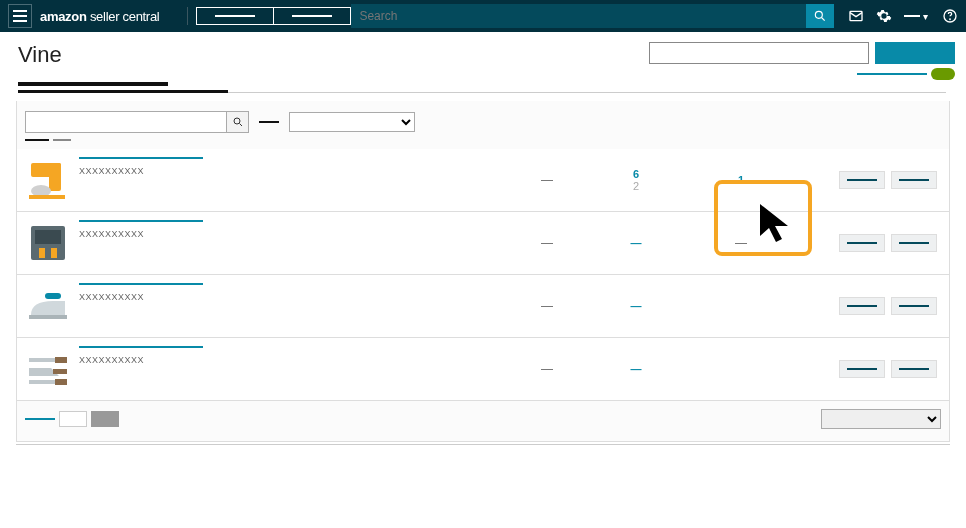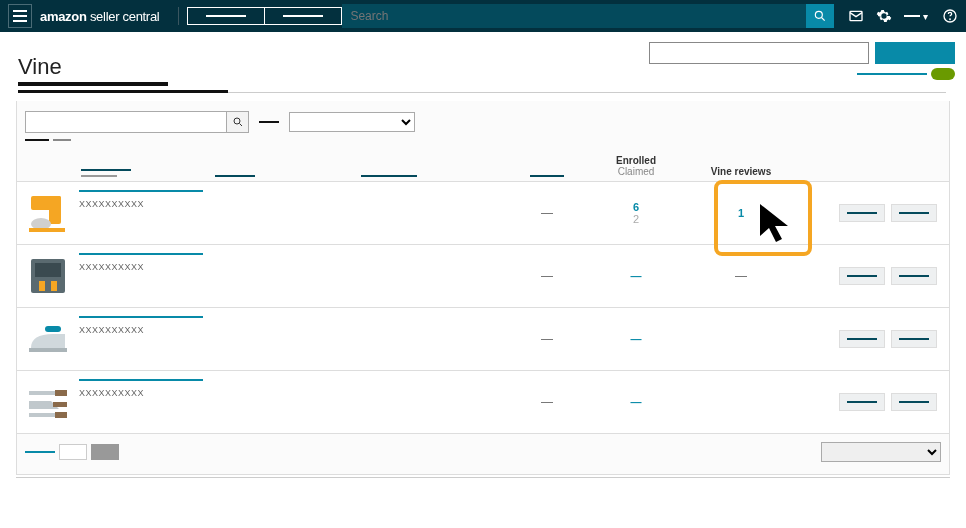--- a/index.html
+++ b/index.html
@@ -2,35 +2,35 @@
 <html><head>
 <meta charset="utf-8">
 <style>
   * { box-sizing: border-box; margin: 0; padding: 0; }
   body { font-family: Arial, Helvetica, sans-serif; font-size: 12px; width: 966px; height: 528px; background: #fff; color: #111; overflow: hidden; }
   
   
   .topbar { background: #03303e; color: #fff; height: 32px; display: flex; align-items: center; padding: 0 8px; }
   .hamburger { width: 24px; height: 24px; border: 1px solid #4a6b76; display: flex; flex-direction: column; justify-content: center; align-items: center; gap: 3px; margin-right: 8px; cursor: pointer; }
   .hamburger span { width: 14px; height: 2px; background: #fff; }
-  .brand { font-size: 13px; font-weight: 700; letter-spacing: -0.3px; margin-right: 11px; }
+  .brand { font-size: 13px; font-weight: 700; letter-spacing: -0.3px; margin-right: 20px; }
   .brand .thin { font-weight: 400; }
   .brand-sep { width: 1px; height: 18px; background: #3a5660; margin: 0 8px; }
   .store-toggle { border: 1px solid #fff; height: 18px; display: flex; align-items: center; font-size: 9px; }
   .store-toggle .seg { padding: 0 18px; height: 100%; display: flex; align-items: center; }
   .store-toggle .sep { width: 1px; height: 100%; background: #fff; }
   .searchbar { flex: 1; display: flex; height: 24px; }
   .search-input { flex: 1; background: #044a5c; border: none; color: #fff; padding: 0 8px; font-size: 12px; }
   .search-btn { width: 28px; background: #088aa8; border: none; color: #fff; display: flex; align-items: center; justify-content: center; cursor: pointer; }
   .top-icons { display: flex; align-items: center; gap: 12px; margin-left: 14px; }
   .top-icons .ico { width: 16px; height: 16px; color: #fff; cursor: pointer; }
   .top-icons .lang { font-size: 10px; letter-spacing: 2px; }
 
   
-  .page-head { display: flex; align-items: flex-end; padding: 10px 11px 2px 18px; gap: 8px; }
+  .page-head { display: flex; align-items: flex-start; padding: 10px 11px 2px 18px; gap: 8px; }
   .page-title { font-size: 22px; color: #222; font-weight: 400; }
   .head-right { margin-left: auto; display: flex; flex-direction: column; align-items: flex-end; gap: 4px; }
   .head-search { display: flex; align-items: center; gap: 6px; }
   .head-search input { width: 220px; height: 22px; border: 1px solid #888; padding: 0 4px; }
   .enroll-btn { height: 22px; width: 80px; background: #088aa8; border: none; color: #fff; font-size: 9px; cursor: pointer; }
   .badge-row { display: flex; align-items: center; gap: 4px; }
   .teal-line { width: 70px; height: 2px; background: #088aa8; }
   .badge { width: 24px; height: 12px; border-radius: 7px; background: #6a9a00; }
   
   .sub-head { padding: 0 18px 8px 18px; }
@@ -183,41 +183,20 @@
       </div>
     </div>
     <span class="filter-label"></span>
     <select class="filter-select"><option></option></select>
   </div>
   <div class="filter-sub">
       <span class="s1"></span>
       <span class="s2"></span>
     </div>
 
-  <div class="tbl-head">
-    <div class="col-prod">
-        <span class="hd-line" style="width:50px"></span>
-        <span class="hd-line gray" style="width:36px;margin-top:4px"></span>
-      </div>
-    <div class="col-sku">
-        <span class="hd-line" style="width:40px"></span>
-      </div>
-    <div class="col-enrollfee">
-        <span class="hd-line" style="width:56px"></span>
-      </div>
-    <div class="col-date">
-        <span class="hd-line" style="width:34px;margin:0 auto;"></span>
-      </div>
-    <div class="col-enrolled">
-      <span>Enrolled</span>
-      <span class="sub-label">Claimed</span>
-    </div>
-    <div class="col-reviews">Vine reviews</div>
-    <div class="col-actions"></div>
-  </div>
 
   <div id="rows">
       <div class="row">
         <div class="prod-cell">
           <div class="thumb">
             <svg viewBox="0 0 46 46">
               <rect x="6" y="6" width="30" height="14" rx="2" fill="#f5a623"></rect>
               <rect x="24" y="6" width="12" height="28" rx="2" fill="#f5a623"></rect>
               <ellipse cx="16" cy="34" rx="10" ry="6" fill="#d0d0d0"></ellipse>
               <rect x="4" y="38" width="36" height="4" fill="#f5a623"></rect>

